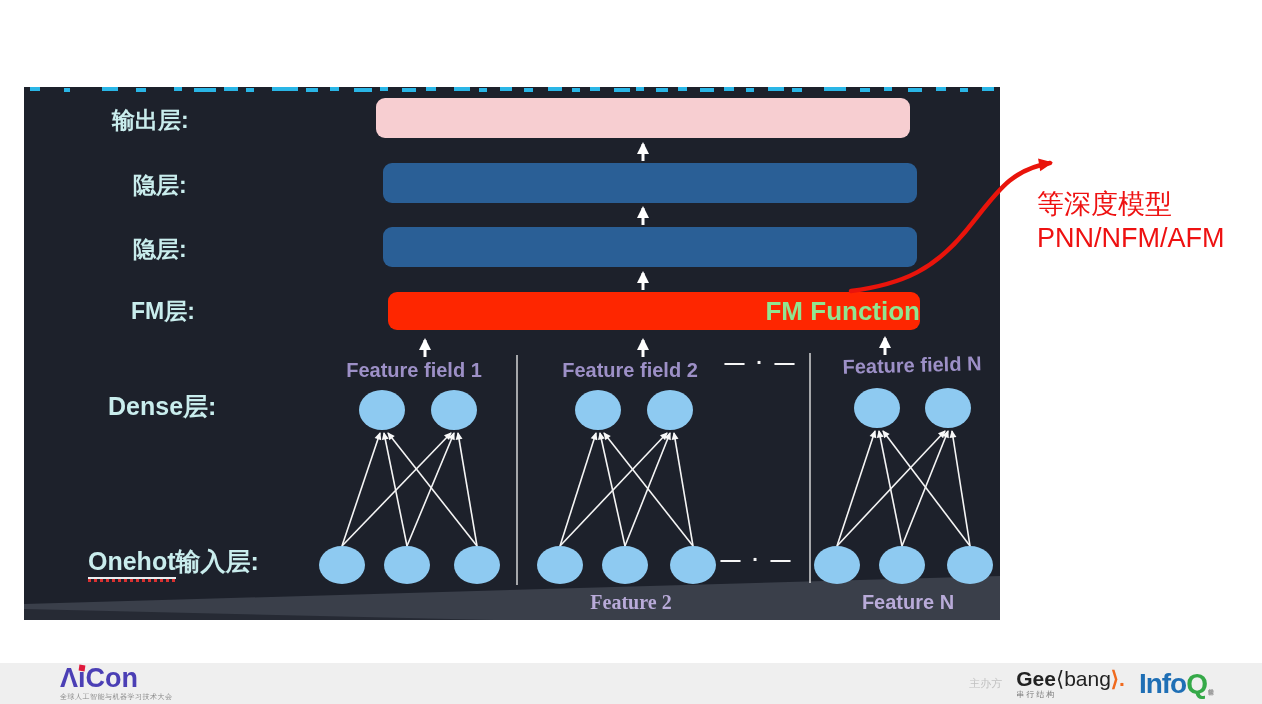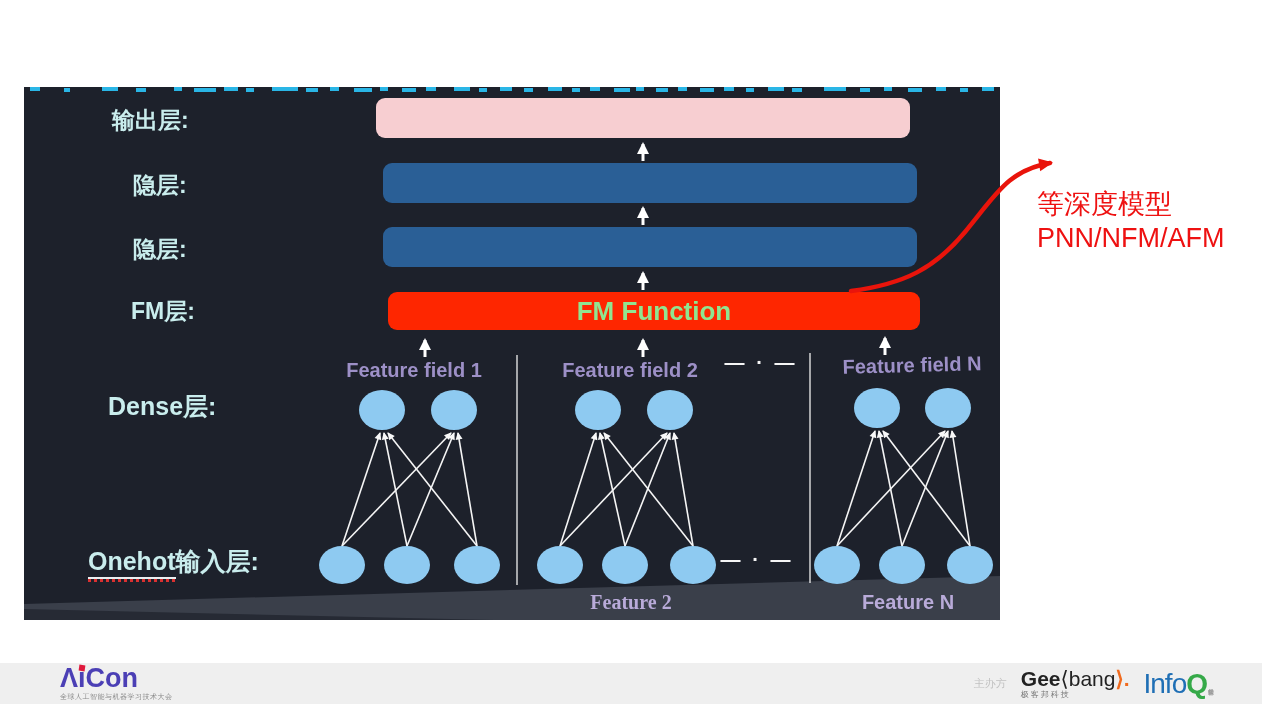--- a/index.html
+++ b/index.html
@@ -23,21 +23,21 @@
   .lbl-onehot{left:64px;top:458px;font-size:25px;}
   .onehot-u{position:relative;display:inline-block;border-bottom:2px solid #eceff1;padding-bottom:1px;}
   .onehot-u::after{content:"";position:absolute;left:0;right:0;bottom:-5px;height:3px;
     background:repeating-linear-gradient(90deg,#d93030 0 3px,transparent 3px 6px);}
 
   .bar{position:absolute;border-radius:9px;}
   .bar-output{left:352px;top:11px;width:534px;height:40px;background:#f7ced1;}
   .bar-hidden1{left:359px;top:76px;width:534px;height:40px;background:#2a5f96;}
   .bar-hidden2{left:359px;top:140px;width:534px;height:40px;background:#2a5f96;}
   .bar-fm{left:364px;top:205px;width:532px;height:38px;background:#fe2600;
-    text-align:center;line-height:38px;font-size:26px;font-weight:600;color:#90e590;}
+    text-align:right;line-height:38px;font-size:26px;font-weight:600;color:#90e590;}
 
   .field-label{position:absolute;width:200px;text-align:center;color:#9d90c7;
     font-size:20px;font-weight:600;white-space:nowrap;}
   .fl-1{left:290px;top:272px;}
   .fl-2{left:506px;top:272px;}
   .fl-n{left:788px;top:267px;transform:rotate(-1.5deg);}
 
   .feature-label{position:absolute;width:200px;text-align:center;color:#b9abd9;
     font-size:20px;font-weight:600;white-space:nowrap;}
   .ft-1{left:290px;top:507px;}
@@ -63,21 +63,21 @@
     transform:rotate(8deg);}
   .aicon-tagline{font-size:7px;color:#8a8a8a;letter-spacing:0.5px;margin-top:1px;}
   .hosts{position:absolute;right:48px;top:0px;height:41px;display:flex;align-items:center;gap:14px;}
   .host-label{font-size:11px;color:#c0c0c0;}
   .geekbang{display:flex;flex-direction:column;align-items:flex-start;line-height:1;}
   .gb-mark{font-size:21px;color:#222;}
   .gb-bold{font-weight:800;}
   .gb-orange{color:#f06a1e;font-weight:800;}
   .gb-tagline{font-size:8px;color:#777;letter-spacing:2px;margin-top:2px;}
   .infoq{display:flex;align-items:center;}
-  .iq-info{font-size:28px;font-weight:400;color:#1f6fb5;letter-spacing:-1px;}
+  .iq-info{font-size:28px;font-weight:700;color:#1f6fb5;letter-spacing:-1px;}
   .iq-q{font-size:28px;font-weight:800;color:#35a948;letter-spacing:-1px;}
   .iq-side{writing-mode:vertical-rl;font-size:6px;color:#9a9a9a;margin-left:1px;line-height:1;}
 </style>
 </head>
 <body>
 
 <div class="page">
 
 
   <div class="panel">
@@ -205,21 +205,21 @@
         <span>Λ</span><span class="ai-i"><span>ı</span><span class="ai-dot"></span></span><span>Con</span>
       </div>
       <div class="aicon-tagline">全球人工智能与机器学习技术大会</div>
     </div>
     <div class="hosts">
       <span class="host-label">主办方</span>
       <div class="geekbang">
         <div class="gb-mark">
           <span class="gb-bold">Gee</span><span>⟨</span><span>bang</span><span class="gb-orange">⟩</span><span class="gb-orange">.</span>
         </div>
-        <div class="gb-tagline">极客邦科技</div>
+        <div class="gb-tagline">串行结构</div>
       </div>
       <div class="infoq">
         <span class="iq-info">Info</span>
           <span class="iq-q">Q</span>
           <span class="iq-side">极客传媒</span>
       </div>
     </div>
   </div>
 
 </div>

